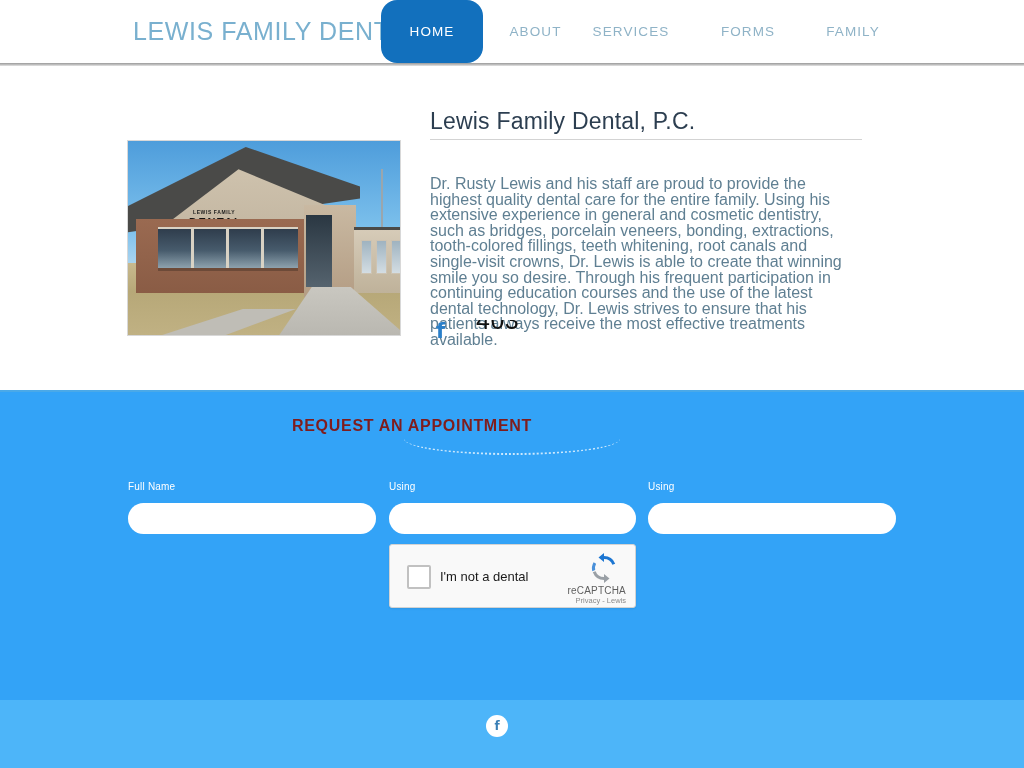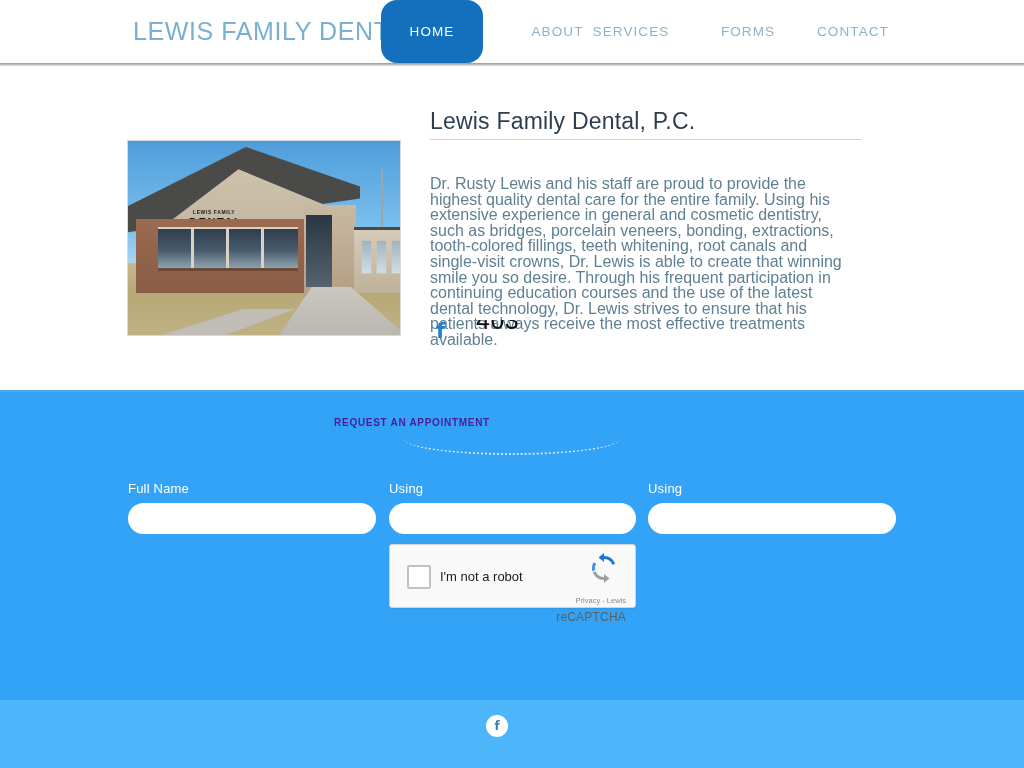--- a/index.html
+++ b/index.html
@@ -26,21 +26,21 @@
   }
   .nav { position: absolute; top: 0; left: 381px; height: 63px; }
   .nav-item {
     position: absolute; top: 0; height: 63px;
     display: flex; align-items: center; justify-content: center;
     font-size: 13.5px; letter-spacing: 1.1px;
     color: #8fb3c7; white-space: nowrap;
   }
   .nav-item.active { background: #1270bd; color: #ffffff; }
   .nav-home     { left: 0px;   width: 102px; border-radius: 16px; }
-  .nav-about    { left: 102px; width: 105px; margin-left: 22px; }
+  .nav-about    { left: 102px; width: 105px; }
   .nav-services { left: 195px; width: 110px; }
   .nav-forms    { left: 317px; width: 100px; text-align: right; }
   .nav-contact  { left: 417px; width: 110px; }
 
   
   .main { position: absolute; top: 66px; left: 0; width: 1024px; height: 324px; background: #fff; }
 
   .photo {
     position: absolute; left: 127px; top: 74px;
     width: 274px; height: 196px;
@@ -128,29 +128,29 @@
     font-size: 25px; font-weight: normal; color: #111; letter-spacing: .5px;
   }
 
   
   .appt {
     position: absolute; top: 390px; left: 0; width: 1024px; height: 310px;
     background: #33a3f7; border-top: 2px solid #4aa9e8;
   }
   .appt-title {
     position: absolute; top: 25px; left: 0; width: 824px; text-align: center;
-    font-size: 10px; font-weight: bold; letter-spacing: .7px; color: #4c1d95;
+    font-size: 16px; font-weight: bold; letter-spacing: .7px; color: #7f1d1d;
   }
   .appt-swoosh {
     position: absolute; top: 47px; left: 404px; width: 216px; height: 16px;
     border-bottom: 2px dotted rgba(255,255,255,.75);
     border-radius: 0 0 50% 50% / 0 0 100% 100%;
   }
   .field-label {
-    position: absolute; font-size: 13px; color: #ffffff; letter-spacing: .2px; text-align: center;
+    position: absolute; font-size: 10px; color: #ffffff; letter-spacing: .2px; text-align: center;
   }
   .lbl-name  { left: 128px; top: 89px; }
   .lbl-phone { left: 389px; top: 89px; }
   .lbl-email { left: 648px; top: 89px; }
   .field {
     position: absolute; top: 111px; height: 31px;
     background: #ffffff; border: none; border-radius: 16px; outline: none;
     font-family: "Liberation Sans", sans-serif; font-size: 13px; color: #333;
     padding: 0 14px;
   }
@@ -165,21 +165,21 @@
   }
   .rc-box {
     position: absolute; left: 17px; top: 20px; width: 24px; height: 24px;
     background: #fff; border: 2px solid #c1c1c1; border-radius: 2px;
   }
   .rc-text {
     position: absolute; left: 50px; top: 24px; font-size: 13px; color: #1a1a1a;
   }
   .rc-logo { position: absolute; right: 15px; top: 7px; width: 32px; height: 32px; }
   .rc-brand {
-    position: absolute; right: 9px; top: 40px; font-size: 12px; color: #5f5f5f; letter-spacing: .2px; margin-top: 25px;
+    position: absolute; right: 9px; top: 40px; font-size: 10px; color: #5f5f5f; letter-spacing: .2px;
   }
   .rc-priv {
     position: absolute; right: 9px; top: 51px; font-size: 7.5px; color: #8a8a8a;
   }
 
   
   .footer {
     position: absolute; top: 700px; left: 0; width: 1024px; height: 68px;
     background: #4db5f9;
   }
@@ -210,21 +210,21 @@
       <div class="nav-item nav-about">
         <span>ABOUT</span>
       </div>
       <div class="nav-item nav-services">
         <span>SERVICES</span>
       </div>
       <div class="nav-item nav-forms">
         <span>FORMS</span>
       </div>
       <div class="nav-item nav-contact">
-        <span>CONTACT</span>
+        <span>FAMILY</span>
       </div>
     </div>
   </div>
   <div class="header-rule"></div>
 
   <div class="main">
 
     <div class="photo">
       <div class="sky"></div>
       <div class="horizon"></div>
@@ -271,21 +271,21 @@
     <input class="field fld-name" type="text" placeholder="" style="">
 
     <div class="field-label lbl-phone">Using</div>
     <input class="field fld-phone" type="text" placeholder="" style="">
 
     <div class="field-label lbl-email">Using</div>
     <input class="field fld-email" type="text" placeholder="" style="">
 
     <div class="recaptcha">
       <div class="rc-box"></div>
-      <div class="rc-text">I'm not a robot</div>
+      <div class="rc-text">I'm not a dental</div>
       <svg class="rc-logo" viewBox="0 0 32 32">
         <path d="M16 4 V1 L10.5 5.5 16 10 V7 a9 9 0 0 1 8.4 5.8 l2.8-1.1 A12 12 0 0 0 16 4 z" fill="#1c76d2"></path>
         <path d="M16 28 v3 l5.5-4.5 L16 22 v3 a9 9 0 0 1-8.4-5.8 l-2.8 1.1 A12 12 0 0 0 16 28 z" fill="#9aa0a6"></path>
         <path d="M5.6 10.2 A12 12 0 0 0 4.3 19.2 l2.9-1.1 a9 9 0 0 1 .9-6.3 z" fill="#4a90d9"></path>
       </svg>
       <div class="rc-brand">reCAPTCHA</div>
       <div class="rc-priv">Privacy - Lewis</div>
     </div>
 
   </div>

